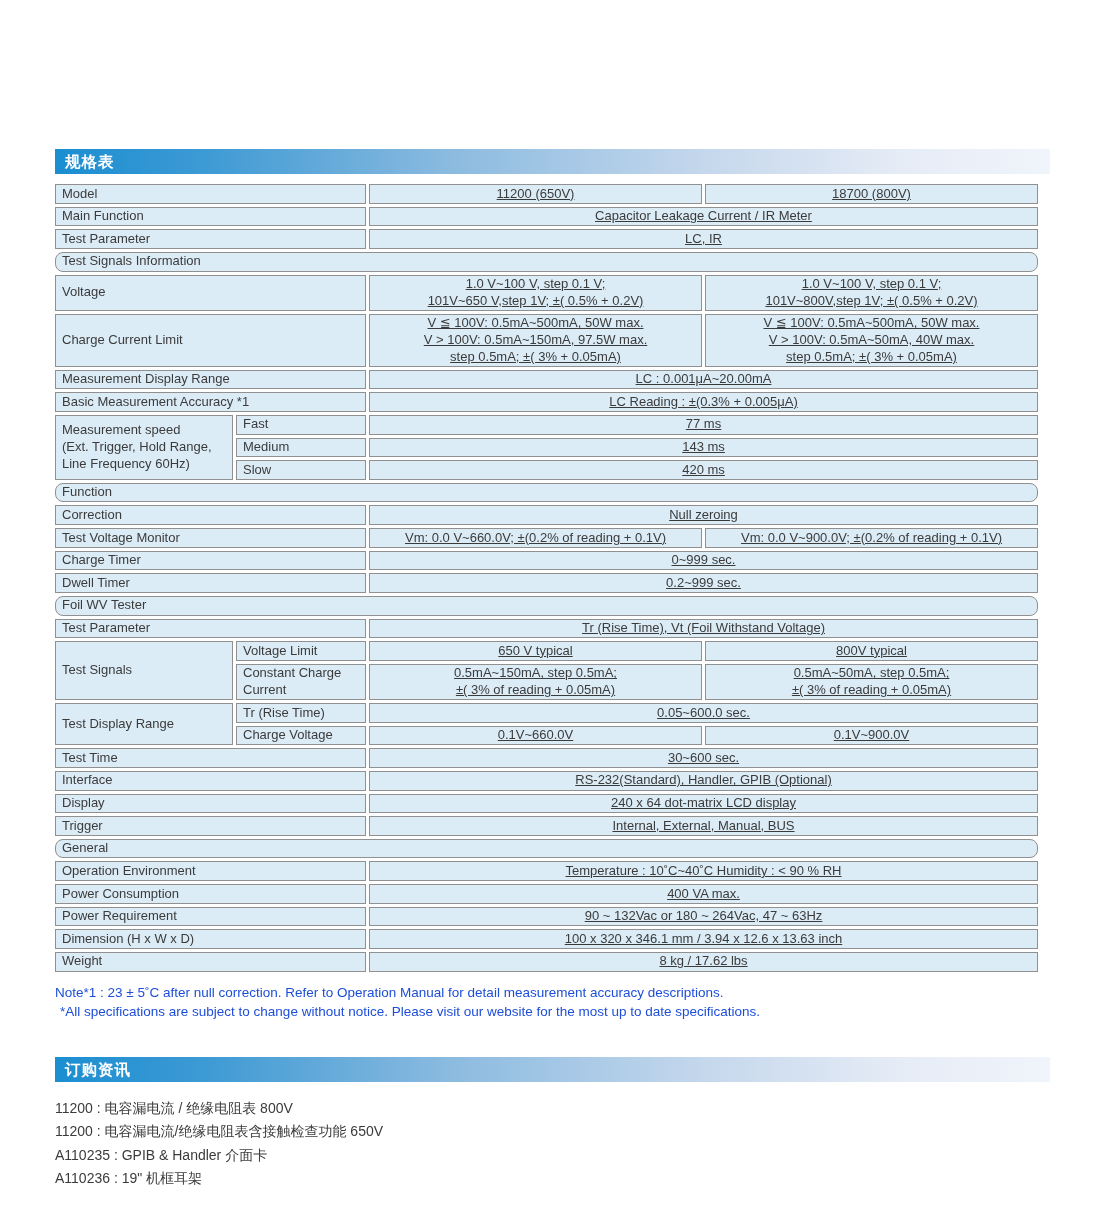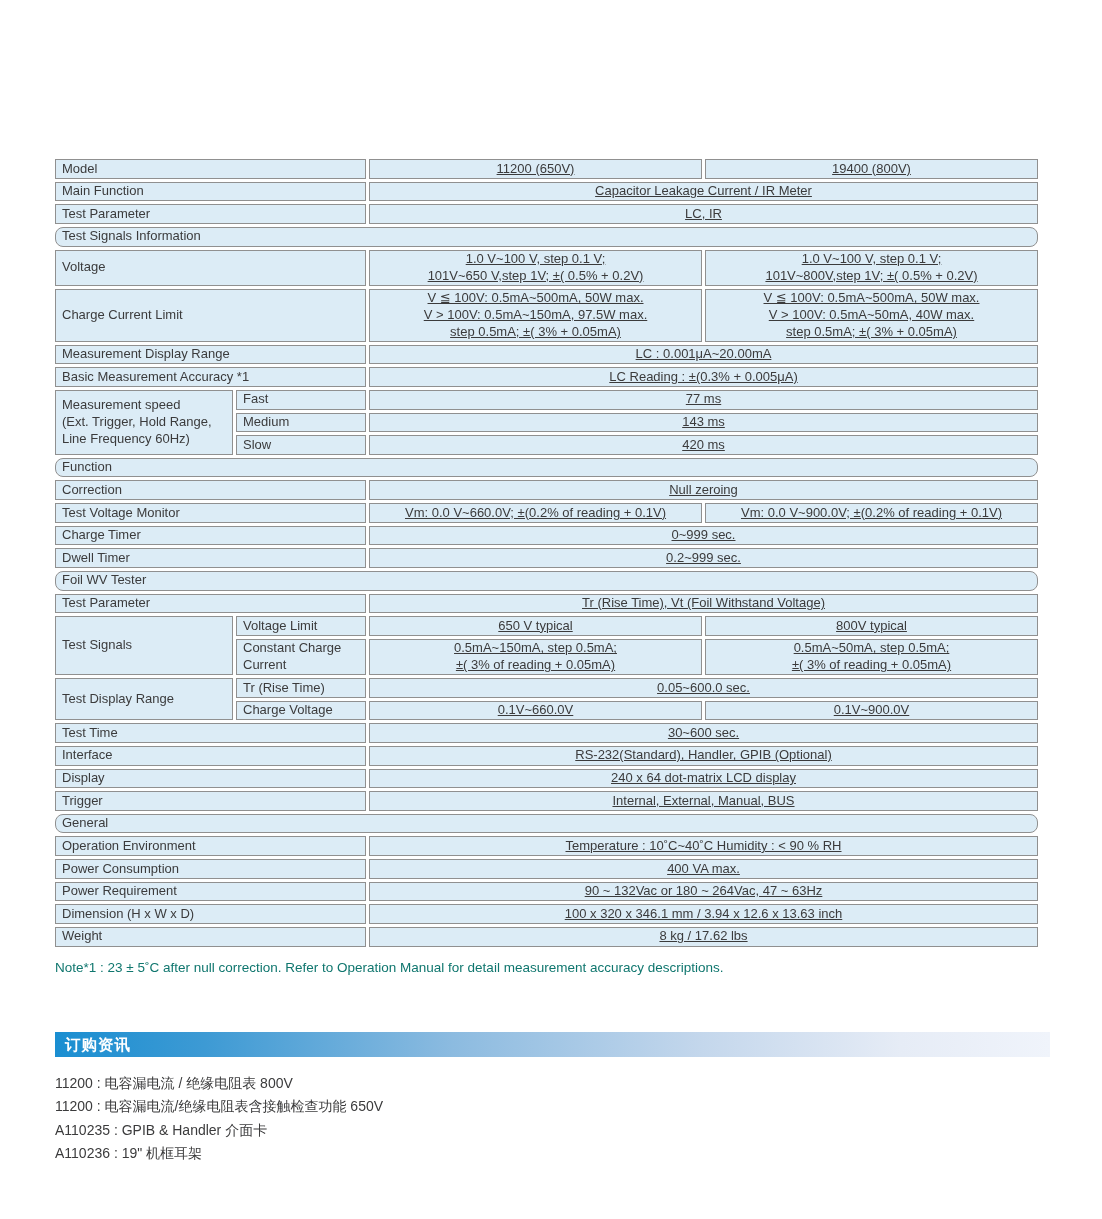--- a/index.html
+++ b/index.html
@@ -52,53 +52,56 @@
     background: #9bcae2;
     text-align: left;
     font-size: 13px;
     border-radius: 8px;
   }
   .multi { white-space: pre-line; }
   .notes {
     margin-top: 8px;
     font-size: 13.5px;
     line-height: 19px;
-    color: #0f766e;
+    color: #1d4ed8;
   }
   .notes .note2 { padding-left: 5px; }
-  .order-bar { margin-top: 55px; }
+  .order-bar { margin-top: 36px; }
   ul.order-list {
     list-style: none;
     margin: 15px 0 0 0;
     padding: 0;
     font-size: 14px;
   }
   ul.order-list li {
     line-height: 23.5px;
     color: #3b3b3c;
   }
 </style>
 </head>
 <body>
 
 <div class="content">
 
+  <div class="section-bar">
+    <span>规格表</span>
+  </div>
 
   <table class="spec">
     <colgroup>
       <col style="width:178px">
         <col style="width:130px">
         <col>
         <col>
     </colgroup>
     <tbody>
       <tr>
         <td class="lbl hdr" colspan="2">Model</td>
         <td class="val hdr">11200 (650V)</td>
-        <td class="val hdr">19400 (800V)</td>
+        <td class="val hdr">18700 (800V)</td>
       </tr>
       <tr>
         <td class="lbl" colspan="2">Main Function</td>
         <td class="val" colspan="2">Capacitor Leakage Current / IR Meter</td>
       </tr>
       <tr>
         <td class="lbl" colspan="2">Test Parameter</td>
         <td class="val" colspan="2">LC, IR</td>
       </tr>
       <tr>
@@ -230,20 +233,21 @@
       </tr>
       <tr>
         <td class="lbl" colspan="2">Weight</td>
         <td class="val" colspan="2">8 kg / 17.62 lbs</td>
       </tr>
     </tbody>
   </table>
 
   <div class="notes">
     <div class="note1">Note*1 : 23 ± 5˚C after null correction. Refer to Operation Manual for detail measurement accuracy descriptions.</div>
+    <div class="note2">*All specifications are subject to change without notice. Please visit our website for the most up to date specifications.</div>
   </div>
 
   <div class="section-bar order-bar">
     <span>订购资讯</span>
   </div>
 
   <ul class="order-list">
     <li>11200 : 电容漏电流 / 绝缘电阻表 800V</li>
     <li>11200 : 电容漏电流/绝缘电阻表含接触检查功能 650V</li>
     <li>A110235 : GPIB &amp; Handler 介面卡</li>

